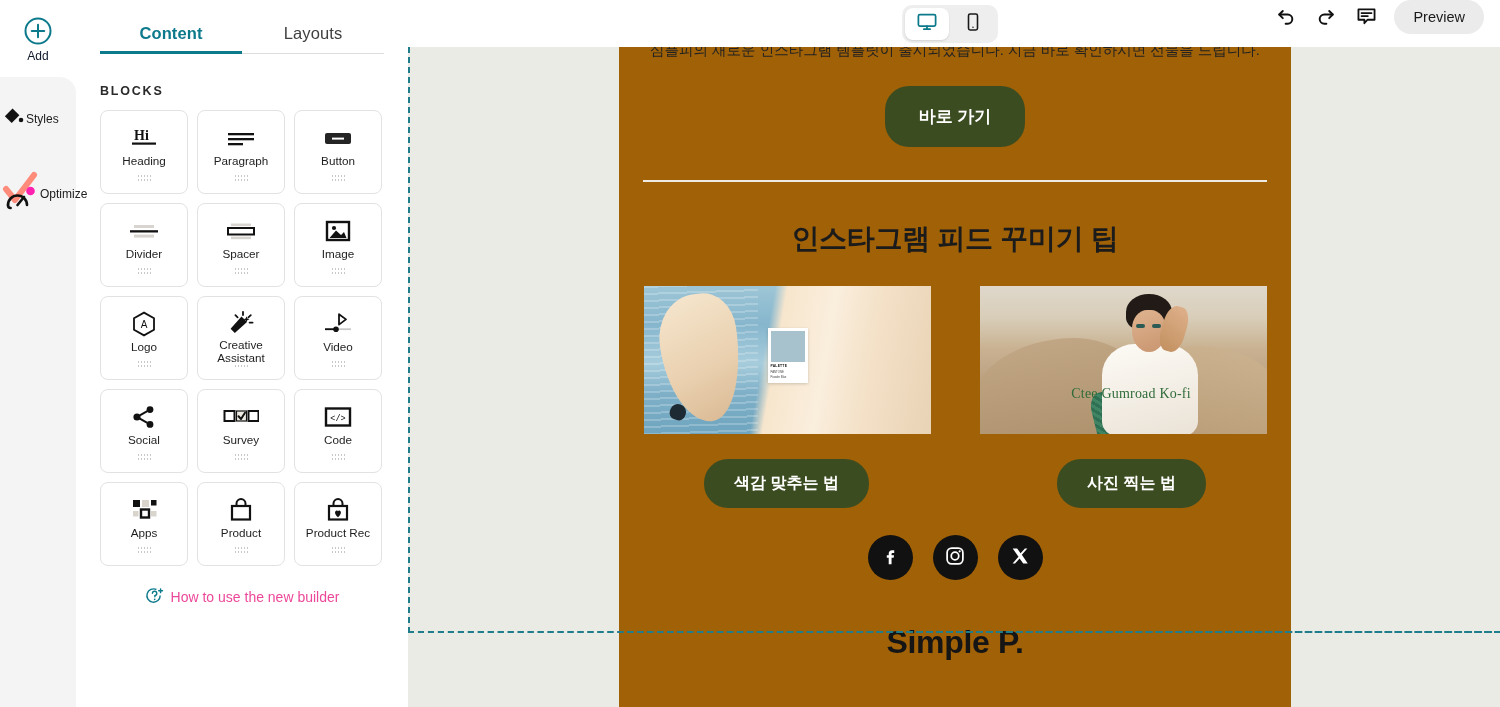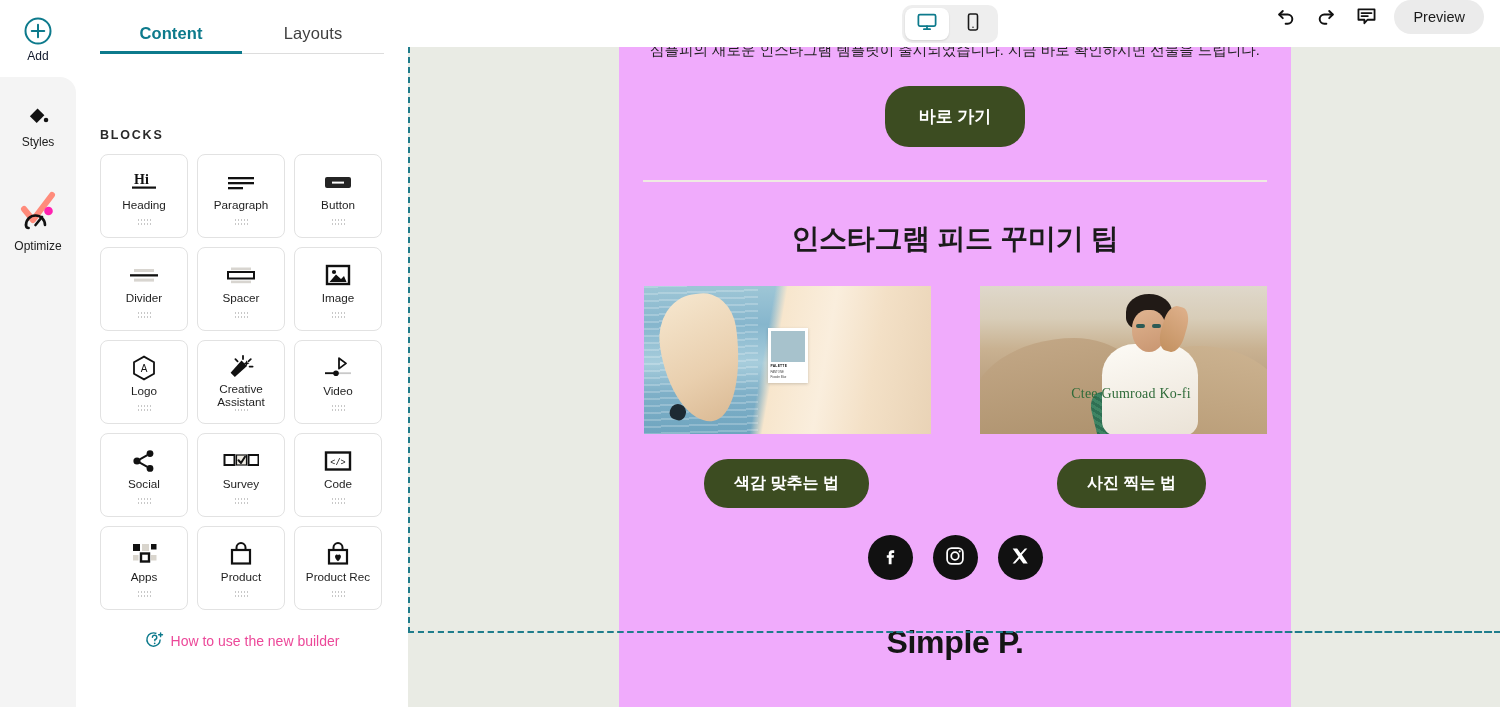--- a/index.html
+++ b/index.html
@@ -30,34 +30,33 @@
   .rail-panel {
     margin-top: 6px;
     width: 76px; flex: 1 1 auto;
     background: #f4f4f4;
     border-top-right-radius: 16px;
     border-bottom-right-radius: 0;
     display: flex; flex-direction: column; align-items: center;
     padding-top: 20px;
   }
   .rail-item {
-    display: flex; flex-direction: column; align-items: center;
+    display: flex; flex-direction: row; align-items: center;
     width: 76px; padding: 6px 0 10px; cursor: pointer;
   }
   .rail-item .glyph { line-height: 0; }
   .rail-item .lbl { font-size: 12px; color: #202020; margin-top: 6px; }
   .rail-item.optimize { margin-top: 24px; }
 
   
   .panel {
     width: 332px; flex: 0 0 332px; height: 707px;
     background: #ffffff;
     display: flex; flex-direction: column;
     position: relative;
-    gap: 44px;
   }
   .tabs {
     display: flex; padding: 0 24px; height: 54px; align-items: flex-end;
     position: relative;
   }
   .tab {
     font-size: 16.5px; color: #404040; cursor: pointer;
     padding: 0 0 11px 0; position: relative; text-align: center;
     width: 142px; letter-spacing: .1px;
   }
@@ -151,21 +150,21 @@
   }
   .sel-frame::after {
     content: ""; position: absolute; left: -2px; right: -2px; bottom: -2px;
     border-bottom: 2px dashed #1f7d8c;
   }
 
   
   .email {
     position: absolute; left: 211px; top: 47px;
     width: 672px; height: 660px;
-    background: #f0abfc; overflow: hidden;
+    background: #a16207; overflow: hidden;
   }
   .email-pad { padding: 0 26px; }
 
   .intro-text {
     font-size: 14.5px; color: #222; text-align: center;
     line-height: 20px; padding-top: 0; margin-top: -7px;
     white-space: nowrap; font-weight: 500;
   }
   .cta-wrap { display: flex; justify-content: center; margin-top: 26px; }
   .cta {

